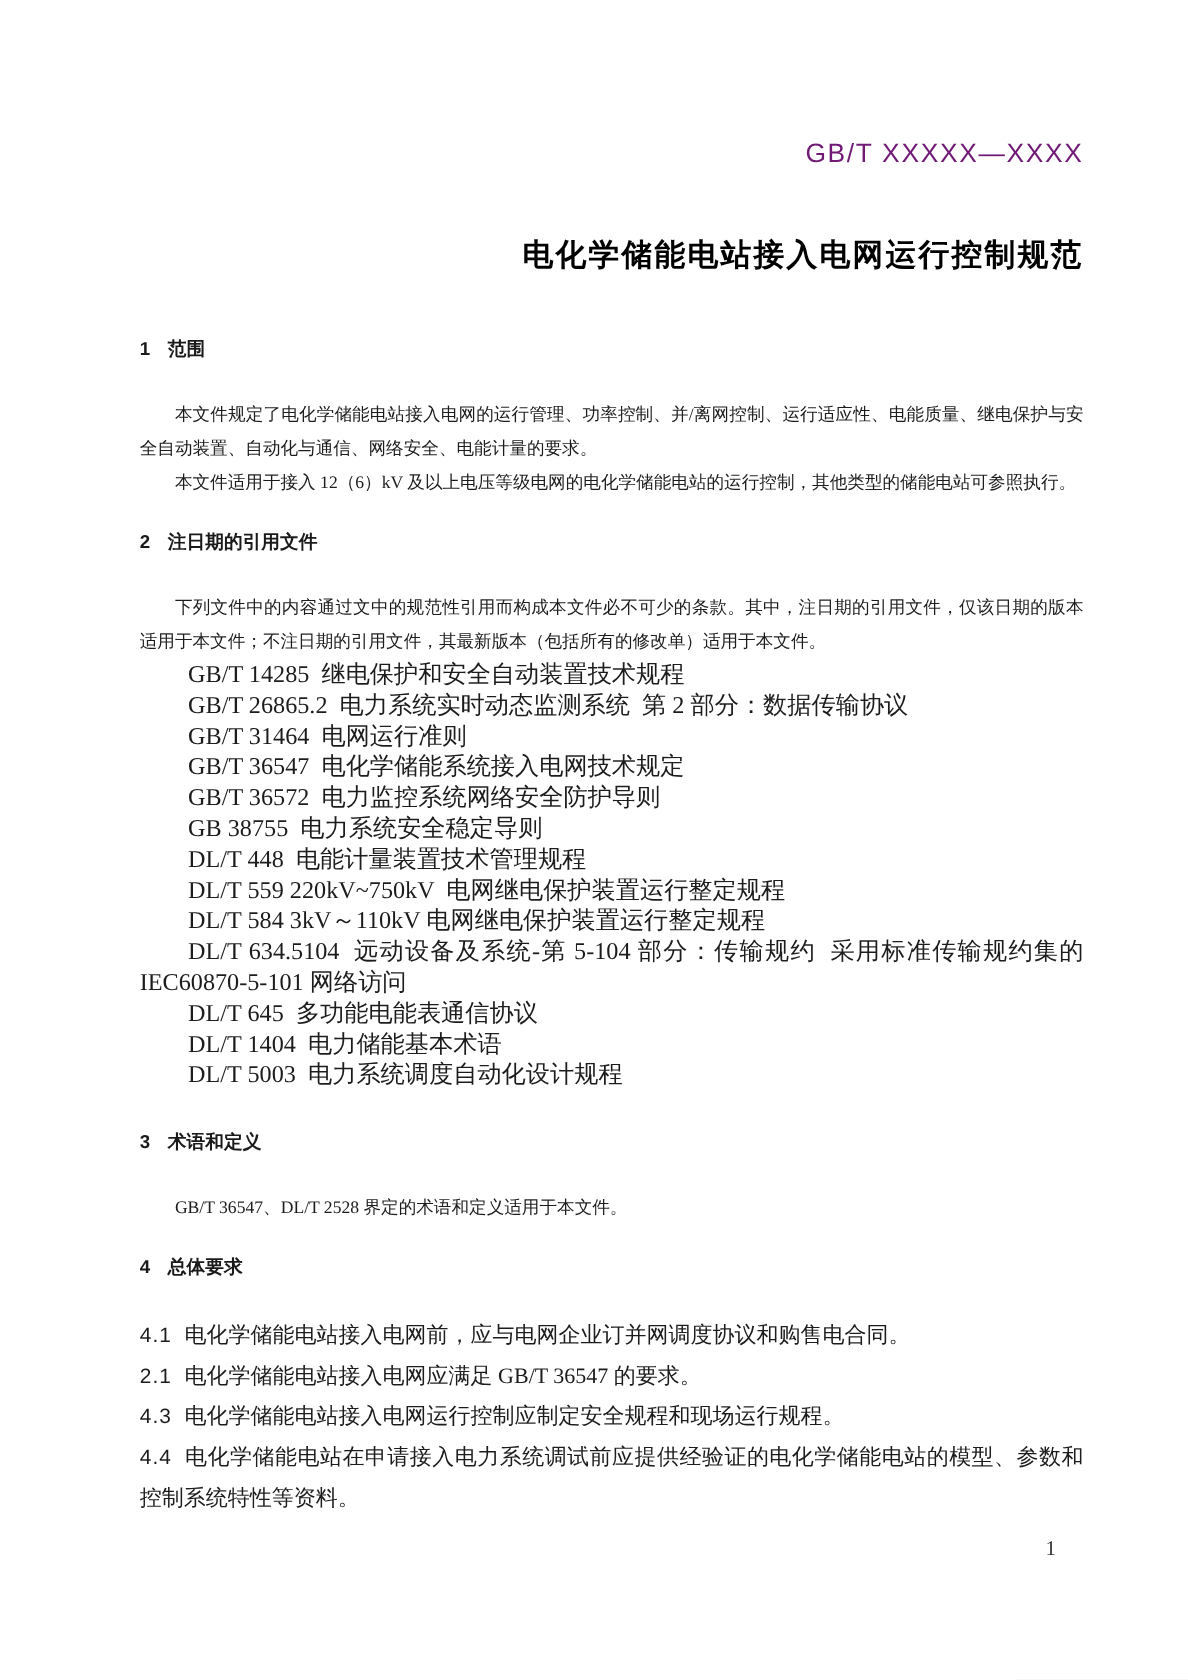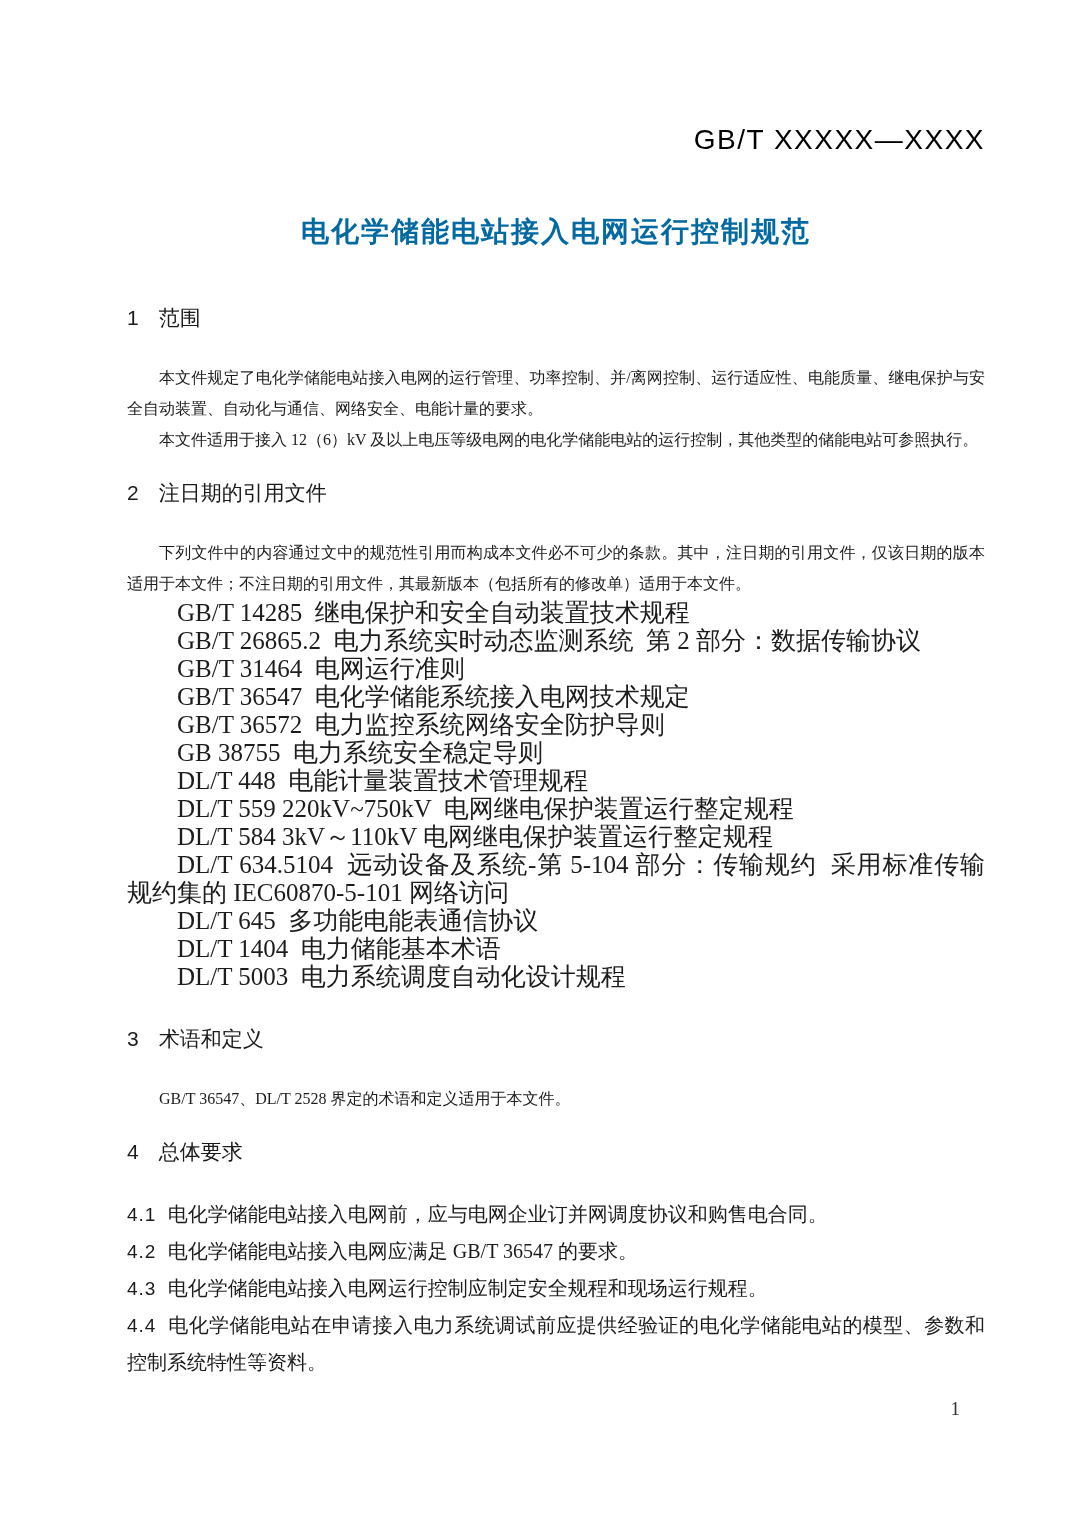--- a/index.html
+++ b/index.html
@@ -18,63 +18,63 @@
     overflow: hidden;
     box-sizing: border-box;
   }
   .content {
     padding: 0 95px 0 127px;
   }
   .doc-header {
     padding-top: 128px;
     text-align: right;
     font-family: "Liberation Sans", "DejaVu Sans", sans-serif;
-    font-size: 28px;
+    font-size: 24px;
     line-height: 24px;
     letter-spacing: 1.5px;
-    color: #000000;
+    color: #701a75;
   }
   .doc-title {
     margin: 60px 0 0 0;
-    text-align: center;
+    text-align: right;
     font-family: "Liberation Sans", "DejaVu Sans", sans-serif;
     font-weight: bold;
     font-size: 28px;
     line-height: 40px;
     letter-spacing: 2px;
-    color: #0369a1;
+    color: #000000;
   }
   .doc-section { margin: 0; }
   .sec1 { margin-top: 54px; }
   .sec2 { margin-top: 26px; }
   .sec3 { margin-top: 36px; }
   .sec4 { margin-top: 26px; }
   .sec-heading {
     font-family: "Liberation Sans", "DejaVu Sans", sans-serif;
-    font-weight: normal;
-    font-size: 21px;
+    font-weight: bold;
+    font-size: 17px;
     line-height: 24px;
     margin: 0 0 32px 0;
     color: #1a1a1a;
   }
   .sec-heading .sec-num {
     display: inline-block;
     margin-right: 0.95em;
   }
   .body-para {
     margin: 0;
     font-size: 16px;
     line-height: 31px;
     text-align: justify;
     text-indent: 2em;
   }
   .ref-list { margin: 0; }
   .ref-item {
     margin: 0;
-    font-size: 25px;
+    font-size: 22px;
     line-height: 28px;
     text-align: justify;
     text-indent: 2em;
     white-space: pre-wrap;
   }
   .clause-list { margin: 0; }
   .clause {
     margin: 0;
     font-size: 20px;
     line-height: 36px;
@@ -144,21 +144,21 @@
 
     <section class="doc-section sec4">
       <div class="sec-heading">
         <span class="sec-num">4</span><span>总体要求</span>
       </div>
       <div class="clause-list">
         <p class="clause">
           <span class="clause-num">4.1</span><span>电化学储能电站接入电网前，应与电网企业订并网调度协议和购售电合同。</span>
         </p>
         <p class="clause">
-          <span class="clause-num">4.2</span><span>电化学储能电站接入电网应满足 GB/T 36547 的要求。</span>
+          <span class="clause-num">2.1</span><span>电化学储能电站接入电网应满足 GB/T 36547 的要求。</span>
         </p>
         <p class="clause">
           <span class="clause-num">4.3</span><span>电化学储能电站接入电网运行控制应制定安全规程和现场运行规程。</span>
         </p>
         <p class="clause">
           <span class="clause-num">4.4</span><span>电化学储能电站在申请接入电力系统调试前应提供经验证的电化学储能电站的模型、参数和控制系统特性等资料。</span>
         </p>
       </div>
     </section>
 

